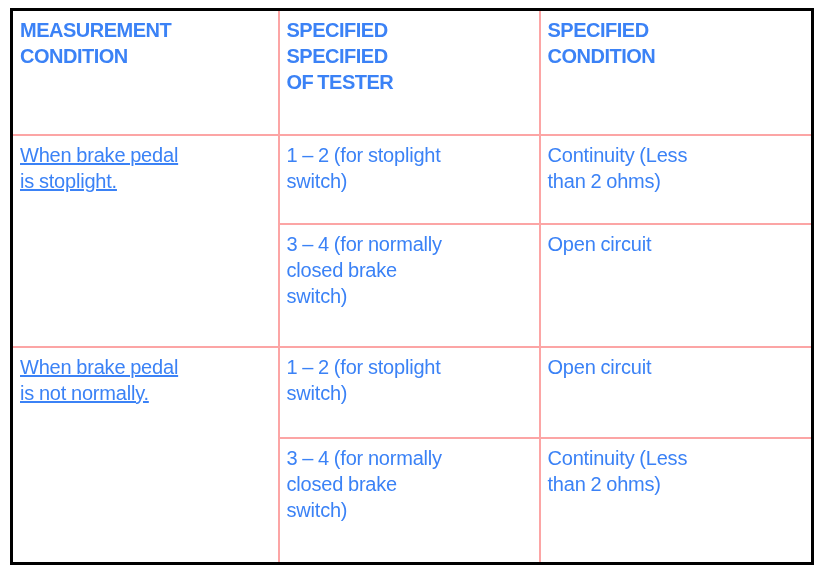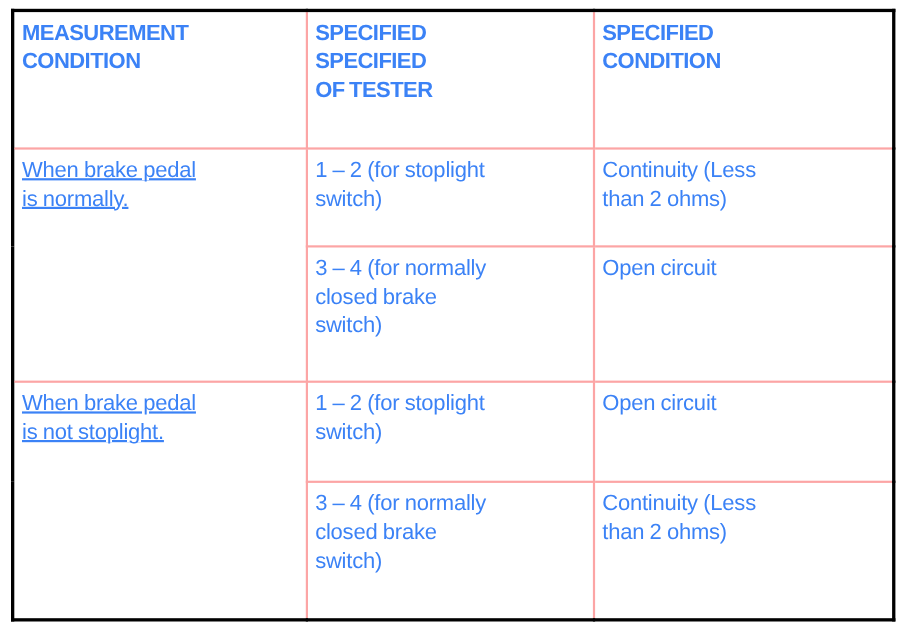--- a/index.html
+++ b/index.html
@@ -93,21 +93,21 @@
         </td>
         <td class="hdr">
           <span class="cell-line">SPECIFIED</span>
           <span class="cell-line">CONDITION</span>
         </td>
       </tr>
 
       <tr class="row-a1">
         <td class="cond-cell" rowspan="2">
           <span class="cell-line">When brake pedal</span>
-          <span class="cell-line">is normally.</span>
+          <span class="cell-line">is stoplight.</span>
         </td>
         <td>
           <span class="cell-line">1 – 2 (for stoplight</span>
           <span class="cell-line">switch)</span>
         </td>
         <td>
           <span class="cell-line">Continuity (Less</span>
           <span class="cell-line">than 2 ohms)</span>
         </td>
       </tr>
@@ -119,21 +119,21 @@
           <span class="cell-line">switch)</span>
         </td>
         <td>
           <span class="cell-line">Open circuit</span>
         </td>
       </tr>
 
       <tr class="row-b1">
         <td class="cond-cell" rowspan="2">
           <span class="cell-line">When brake pedal</span>
-          <span class="cell-line">is not stoplight.</span>
+          <span class="cell-line">is not normally.</span>
         </td>
         <td>
           <span class="cell-line">1 – 2 (for stoplight</span>
           <span class="cell-line">switch)</span>
         </td>
         <td>
           <span class="cell-line">Open circuit</span>
         </td>
       </tr>
 

